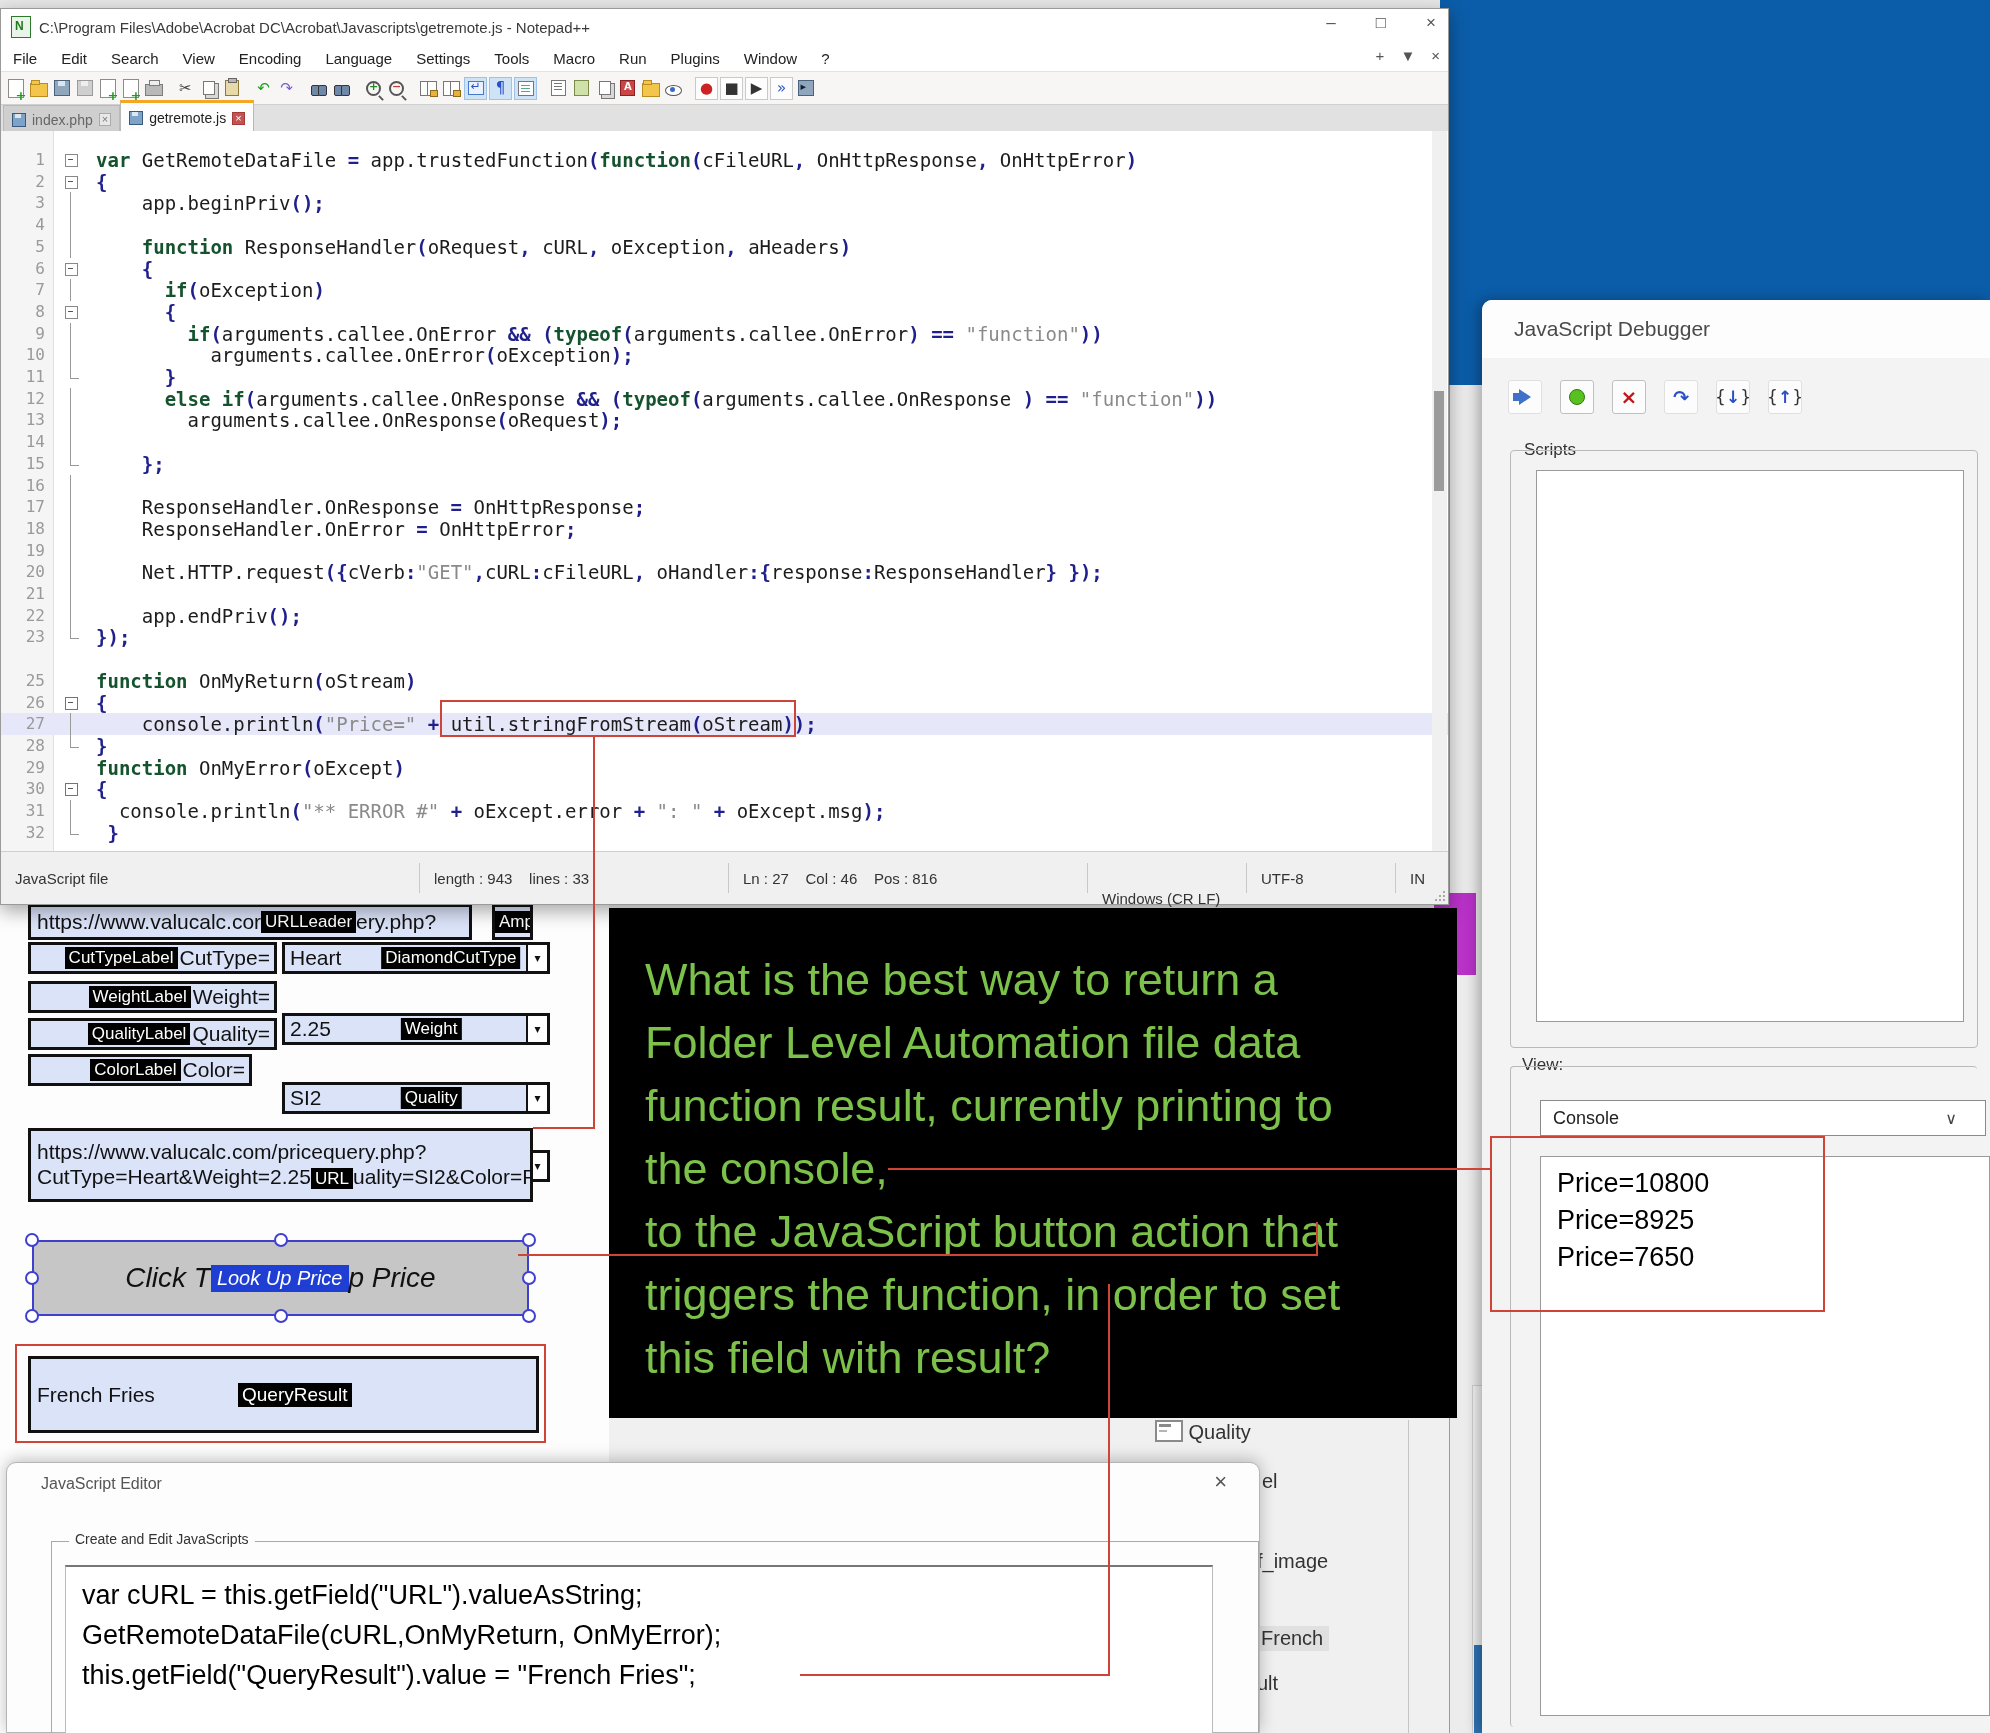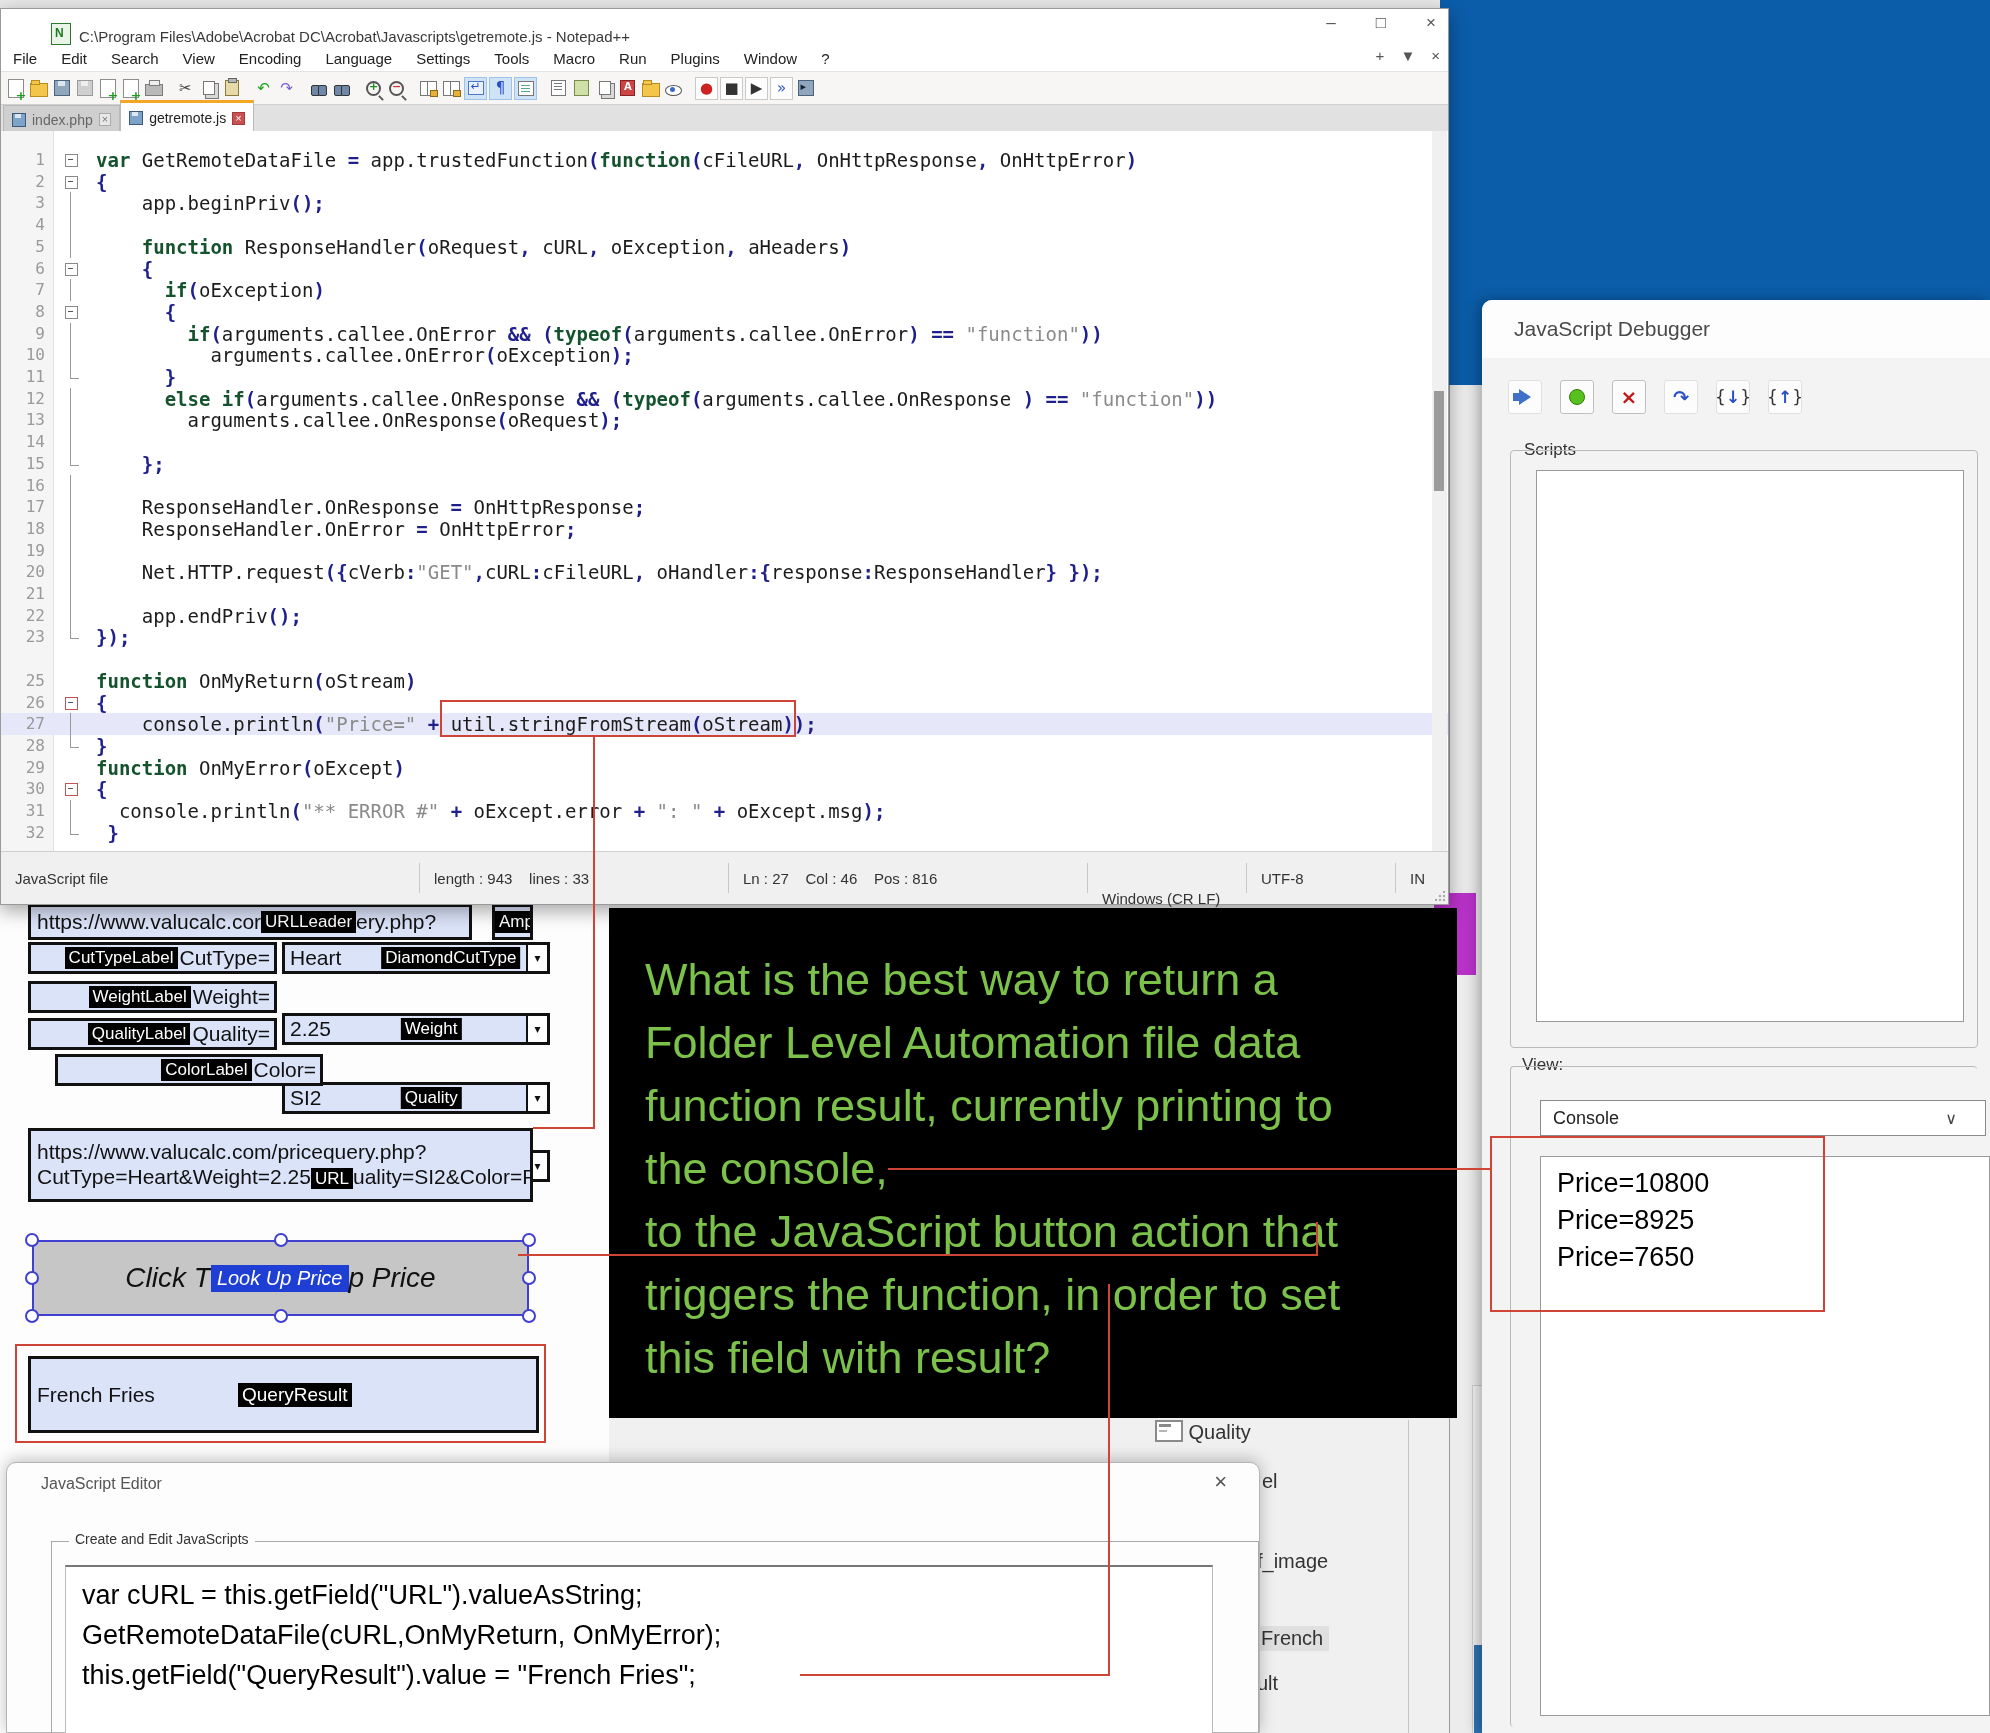--- a/index.html
+++ b/index.html
@@ -27,21 +27,21 @@
   .ic-ffield:after{content:"";position:absolute;left:2px;top:8px;width:8px;height:2px;background:#b5b5b5;}
 
   
   .qbox{left:609px;top:908px;width:848px;height:510px;background:#000;z-index:10;}
   .qbox .qtext{padding:40px 0 0 36px;}
   .qbox .qline{color:#7cc24a;font-size:45px;line-height:63px;white-space:nowrap;}
 
   
   .npp{left:0;top:8px;width:1449px;height:897px;background:#fff;z-index:20;
        border:1px solid #9a9a9a;box-shadow:0 6px 18px rgba(0,0,0,.35);box-sizing:border-box;}
-  .npp-title{height:36px;background:#fff;display:flex;align-items:flex-end;position:relative;padding-left:40px;}
+  .npp-title{height:36px;background:#fff;display:flex;align-items:center;position:relative;}
   .npp-icon{width:18px;height:20px;background:#e9f5e9;border:1px solid #2c7a2c;margin:0 8px 0 10px;position:relative;}
   .npp-icon:before{content:"N";position:absolute;left:3px;top:2px;font-size:12px;color:#1f7a1f;font-weight:bold;}
   .npp-title-text{font-size:15px;color:#3a3a3a;}
   .winbtns{position:absolute;right:12px;top:4px;display:flex;gap:40px;color:#555;font-size:17px;}
   .winbtns span{cursor:default;}
   .npp-menubar{height:26px;display:flex;align-items:center;background:#fff;position:relative;}
   .menu-item{font-size:15px;color:#222;padding:0 12px;}
   .tab-extra{position:absolute;right:8px;top:2px;display:flex;gap:16px;color:#555;font-size:15px;}
   .npp-toolbar{height:32px;background:#f7f6f5;display:flex;align-items:center;padding-left:4px;gap:2px;border-top:1px solid #e3e3e3;}
   .tbi{width:21px;height:21px;display:flex;align-items:center;justify-content:center;
@@ -245,21 +245,21 @@
     </div>
     <div class="pfield frow-left" style="left: 28px; top: 1018px; width: 249px; height: 32px;">
       <span class="badge">QualityLabel</span>
       <span>Quality=</span>
     </div>
     <div class="pfield frow-right" style="left: 282px; top: 1018px; width: 268px; height: 32px;">
       <span>SI2</span>
       <span class="badge cbadge">Quality</span>
       <span class="combo-btn">▾</span>
     </div>
-    <div class="pfield frow-left" style="left: 28px; top: 1054px; width: 268px; height: 32px; margin-left: 27px;">
+    <div class="pfield frow-left" style="left: 28px; top: 1054px; width: 224px; height: 32px;">
       <span class="badge">ColorLabel</span>
       <span>Color=</span>
     </div>
     <div class="pfield frow-right" style="left: 282px; top: 1054px; width: 268px; height: 32px;">
       <span>F</span>
       <span class="badge cbadge">Color</span>
       <span class="combo-btn">▾</span>
     </div>
   </div>
 

